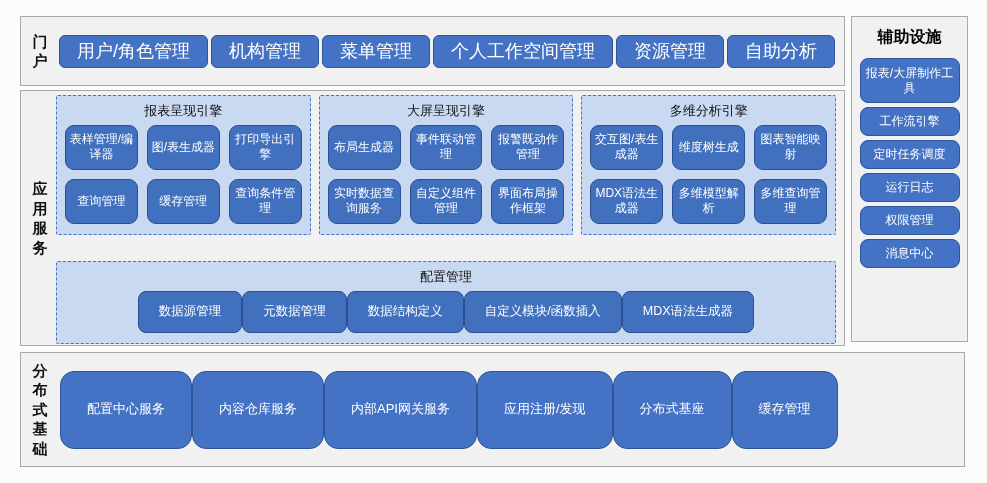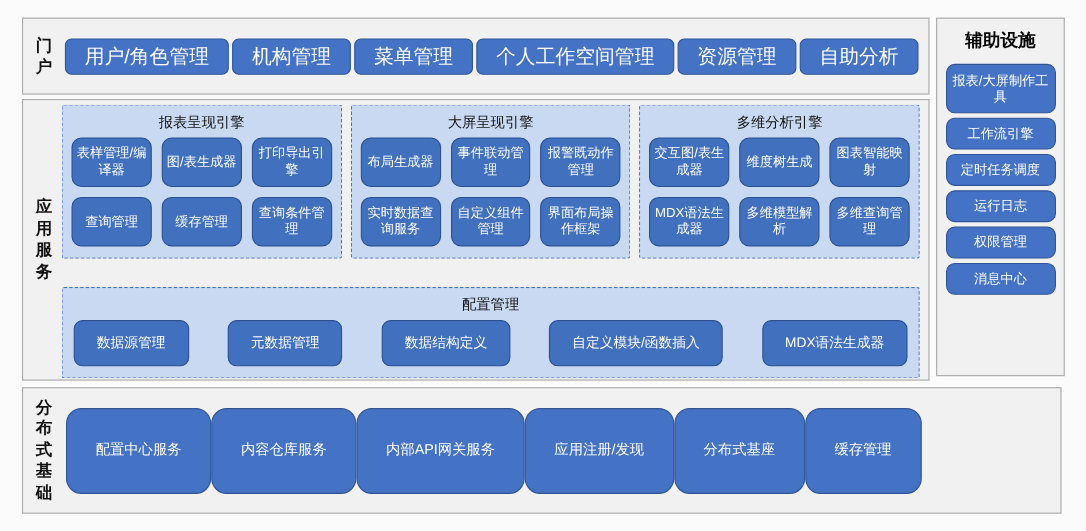--- a/index.html
+++ b/index.html
@@ -69,21 +69,21 @@
   .engine-grid .btn {
     min-height: 45px;
     border-radius: 9px;
     font-size: 12px;
     padding: 2px 3px;
     background: #4170be;
     border-color: #2a4f92;
   }
 
   .config-box { padding: 3px 10px 10px 10px; }
-  .config-row { display: flex; justify-content: space-between; align-items: center; }
+  .config-row { display: flex; justify-content: center; align-items: center; }
   .config-row .btn {
     height: 42px;
     border-radius: 8px;
     font-size: 12.5px;
     padding: 0 20px;
     background: #4170be;
     border-color: #2a4f92;
   }
 
   

